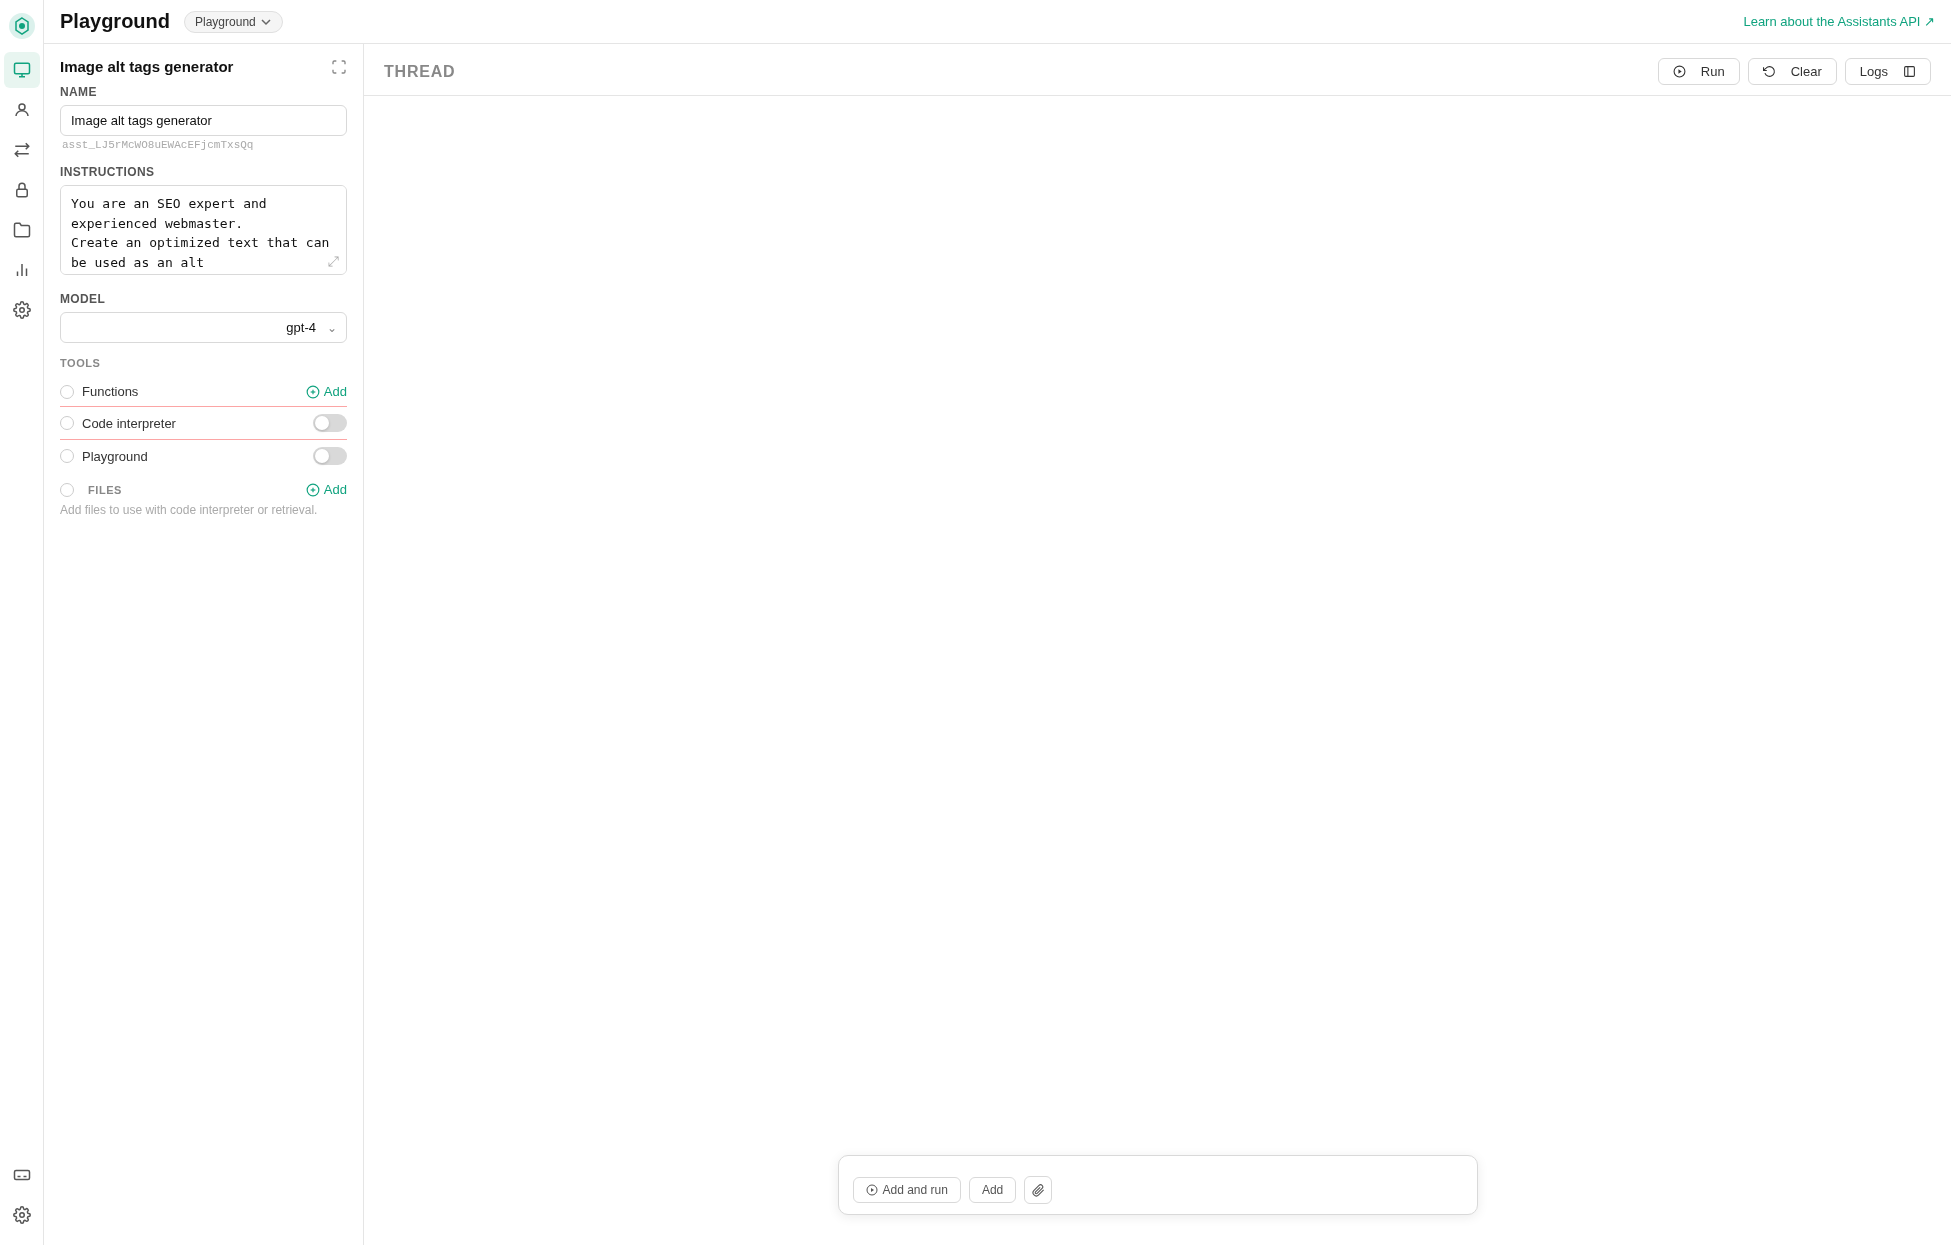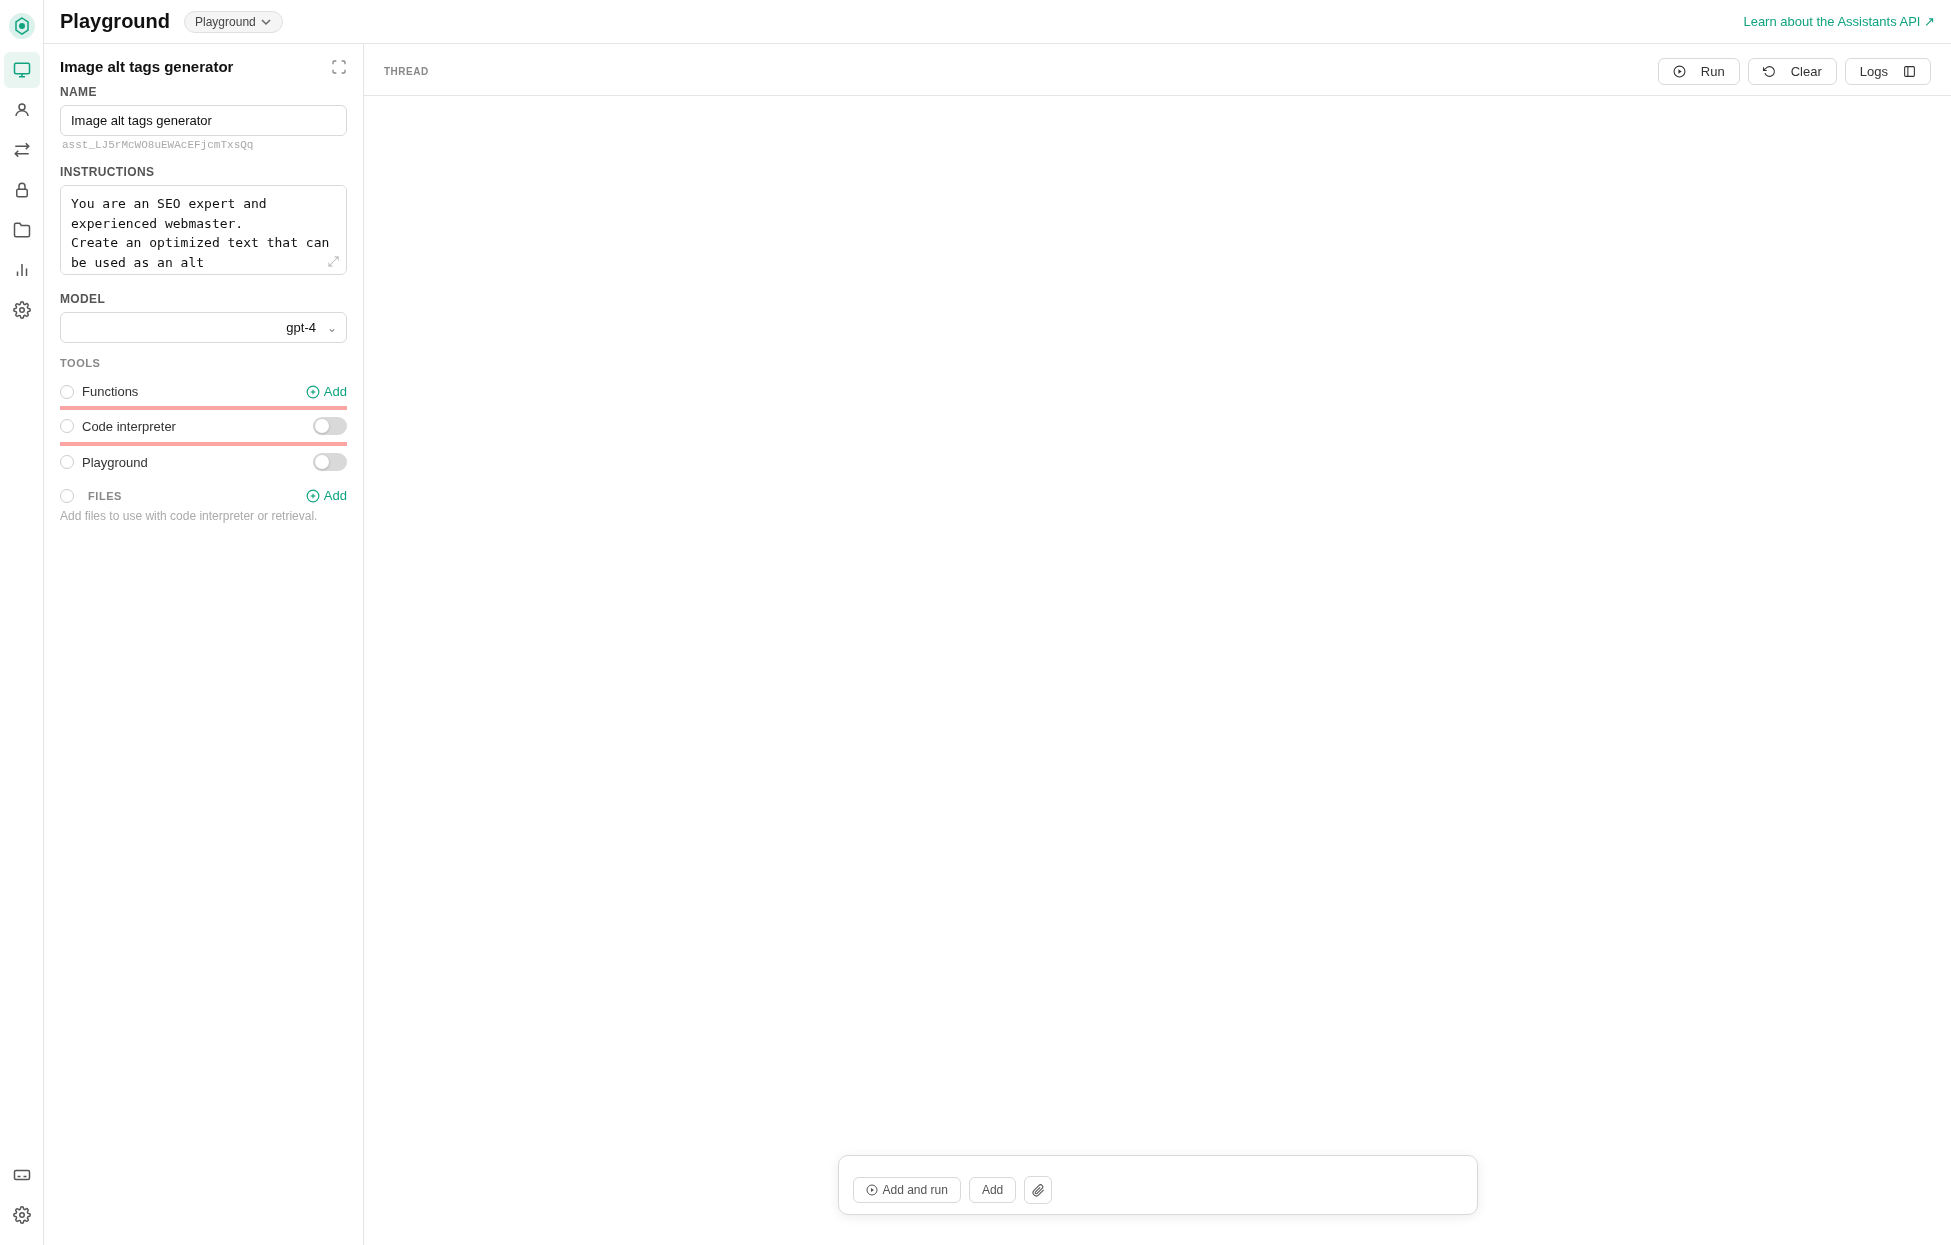--- a/index.html
+++ b/index.html
@@ -144,21 +144,21 @@
       position: absolute; right: 10px; top: 50%; transform: translateY(-50%);
       color: #888; pointer-events: none; font-size: 12px;
     }
 
     .tools-section { padding: 0 16px 10px; }
     .tools-label { font-size: 11px; font-weight: 600; color: #888; text-transform: uppercase; letter-spacing: 0.05em; margin-bottom: 8px; }
 
     .tool-row {
       display: flex; align-items: center;
       padding: 7px 0;
-      border-bottom: 4px solid #fca5a5;
+      border-bottom: 1px solid #fca5a5;
     }
     .tool-row:last-child { border-bottom: none; }
     .tool-icon { width: 14px; height: 14px; border-radius: 50%; border: 1.5px solid #ccc; margin-right: 8px; flex-shrink: 0; }
     .tool-name { flex: 1; font-size: 13px; color: #333; }
     .tool-add { display: flex; align-items: center; gap: 4px; color: #10a37f; font-size: 13px; cursor: pointer; font-weight: 500; }
 
     
     .toggle {
       width: 34px; height: 18px;
       background: #d9d9d9;
@@ -191,21 +191,21 @@
       flex-direction: column;
       overflow: hidden;
       position: relative;
     }
     .thread-header {
       display: flex; align-items: center; justify-content: space-between;
       padding: 14px 20px 10px;
       border-bottom: 1px solid #e5e5e5;
       flex-shrink: 0;
     }
-    .thread-label { font-size: 10px; font-weight: 600; color: #888; text-transform: uppercase; letter-spacing: 0.05em; }
+    .thread-label { font-size: 16px; font-weight: 600; color: #888; text-transform: uppercase; letter-spacing: 0.05em; }
     .thread-actions { display: flex; align-items: center; gap: 8px; }
 
     .btn {
       display: flex; align-items: center; gap: 15px;
       padding: 5px 14px;
       border-radius: 6px;
       border: 1px solid #d9d9d9;
       background: #fff;
       font-size: 13px;
       cursor: pointer;

